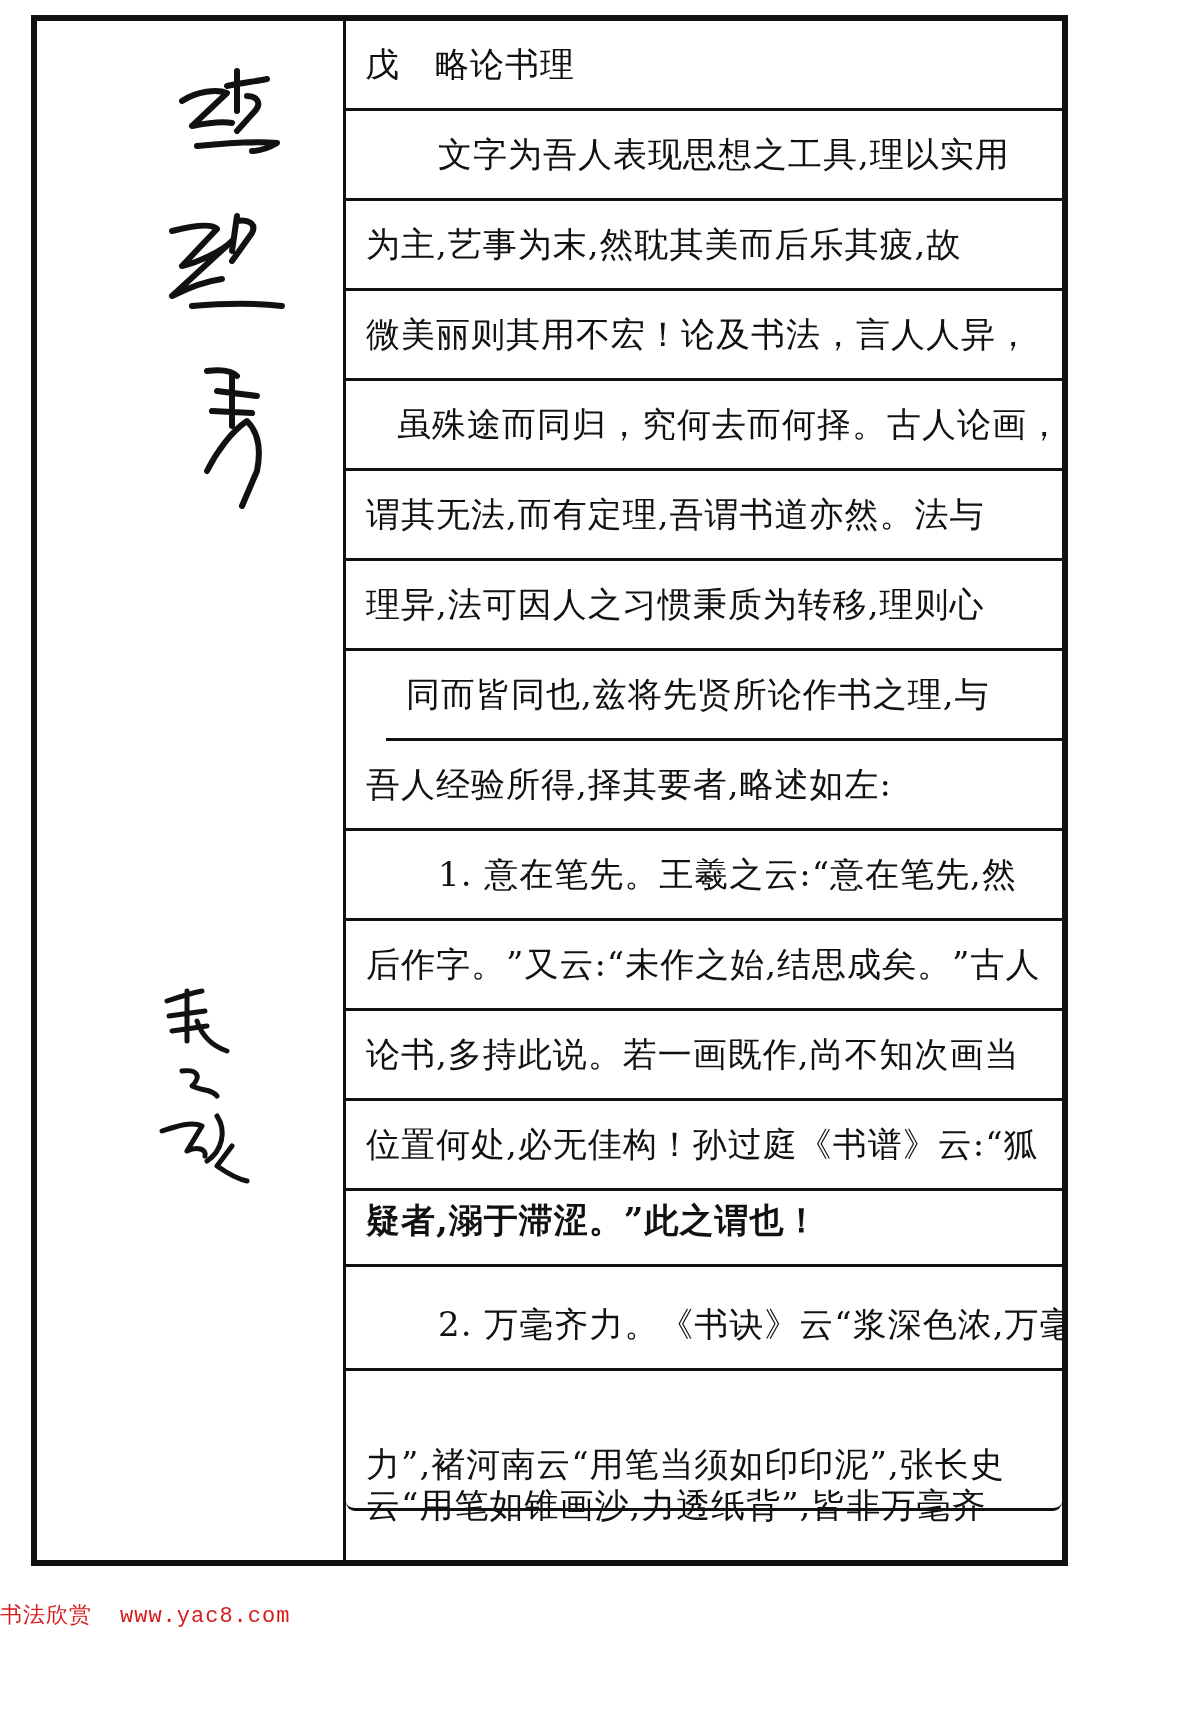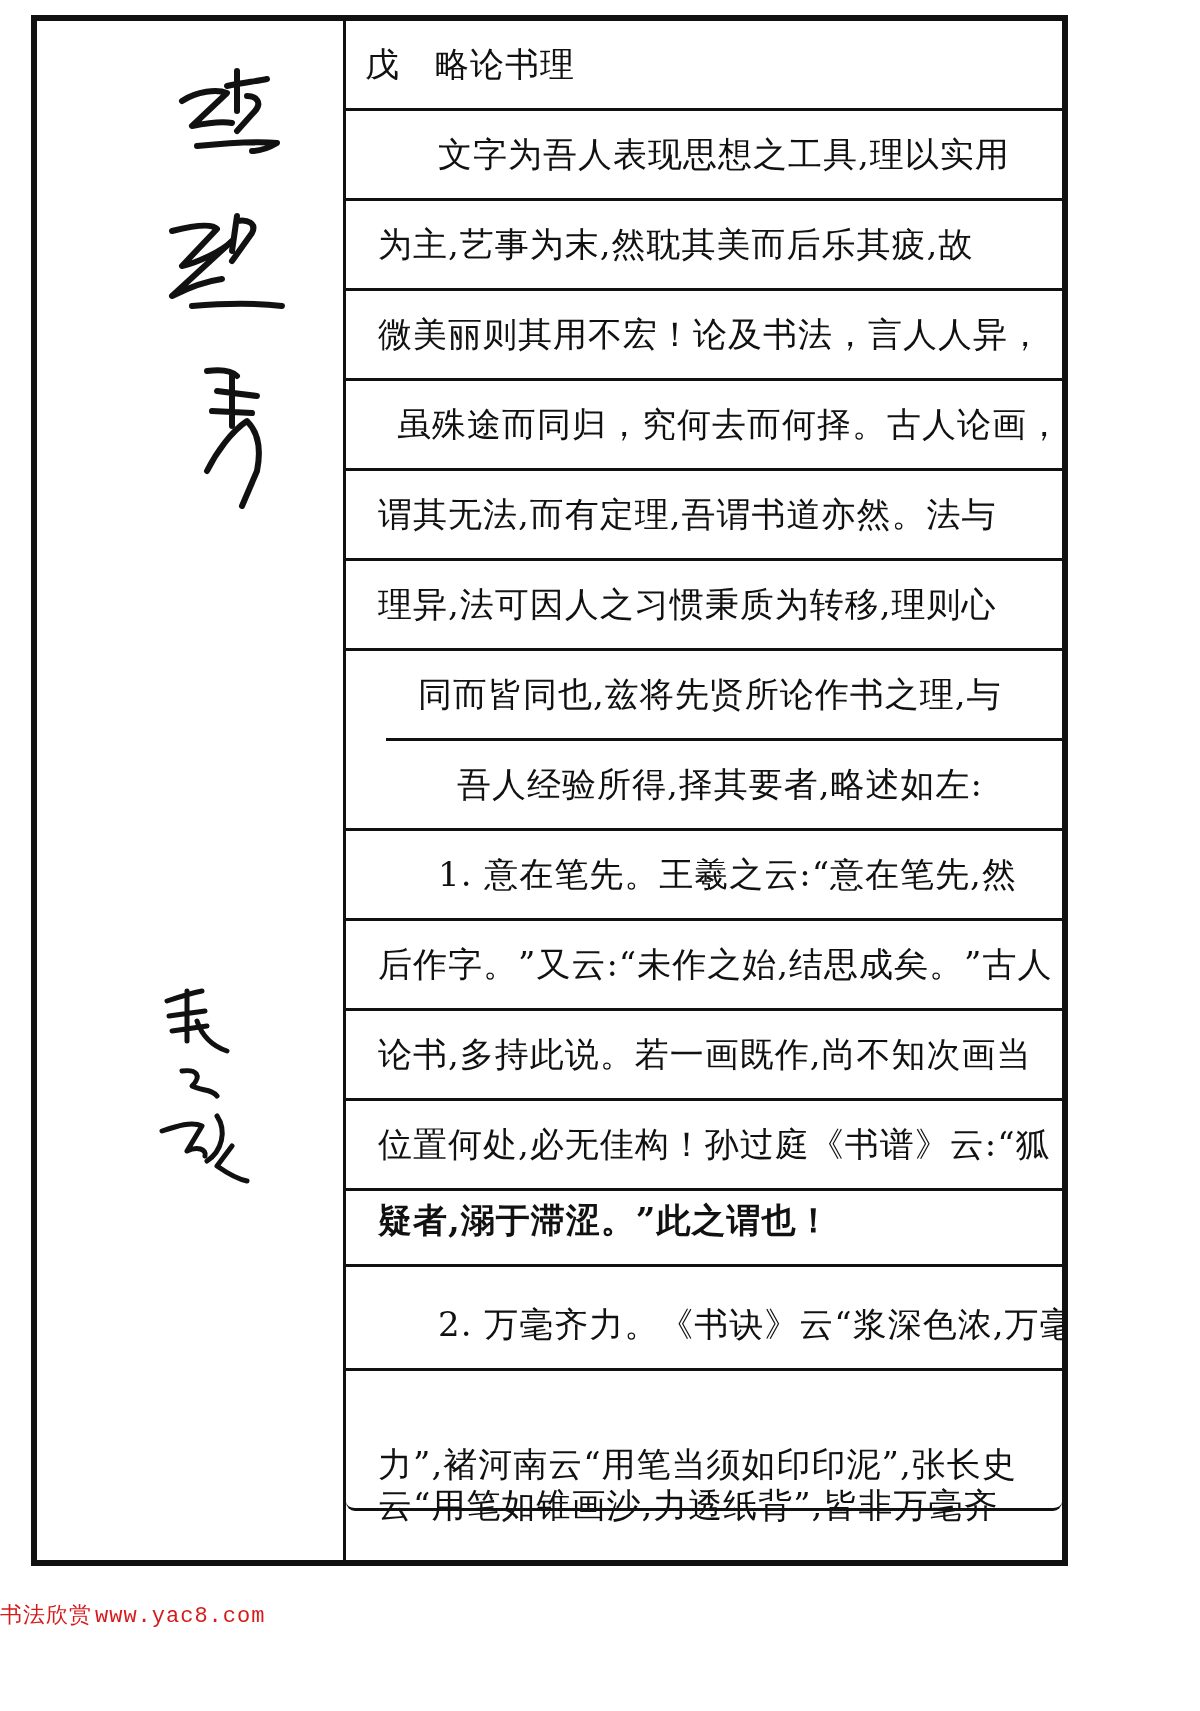--- a/index.html
+++ b/index.html
@@ -5,27 +5,27 @@
   html, body { margin: 0; padding: 0; background: #ffffff; }
   body { width: 1200px; height: 1711px; position: relative; overflow: hidden;
          font-family: "DejaVu Serif", "Liberation Serif", serif; color: #111; }
   .frame { position: absolute; left: 31px; top: 15px; width: 1037px; height: 1551px;
            border: 6px solid #111; box-sizing: border-box; }
   .left-col { position: absolute; left: 0; top: 0; width: 309px; height: 100%;
               border-right: 3px solid #111; box-sizing: border-box; }
   .right-col { position: absolute; left: 309px; top: 0; right: 0; height: 100%; }
   .row { position: absolute; left: 0; right: 0; height: 90px; box-sizing: border-box;
          border-bottom: 3px solid #111; display: flex; align-items: center;
-         padding-left: 32px; font-size: 34px; letter-spacing: 1px; white-space: nowrap; overflow: hidden; }
+         padding-left: 20px; font-size: 34px; letter-spacing: 1px; white-space: nowrap; overflow: hidden; }
   .row.last { border-bottom: none; }
   .row.indent { padding-left: 92px; }
   .calligraphy { position: absolute; }
   .watermark { position: absolute; left: 0; top: 1600px; color: #d61b1b;
                font-family: "DejaVu Serif", serif; font-size: 22px; letter-spacing: 1px; }
-  .watermark .url { font-family: "Liberation Mono", monospace; font-size: 22px; margin-left: 3px; }
+  .watermark .url { font-family: "Liberation Mono", monospace; font-size: 22px; margin-left: 28px; }
 </style>
 </head>
 <body>
 
 <div class="frame">
 
   <div class="left-col">
 
     <svg class="calligraphy" style="left:100px; top:30px;" width="180" height="460" viewBox="0 0 180 460">
       <g fill="none" stroke="#111" stroke-width="6" stroke-linecap="round" stroke-linejoin="round">
@@ -71,21 +71,21 @@
       </div>
     <div class="row" style="top:450px;">
         <span>谓其无法,而有定理,吾谓书道亦然。法与</span>
       </div>
     <div class="row" style="top:540px;">
         <span>理异,法可因人之习惯秉质为转移,理则心</span>
       </div>
     <div class="row" style="top:630px;margin-left:40px;">
         <span>同而皆同也,兹将先贤所论作书之理,与</span>
       </div>
-    <div class="row" style="top:720px;justify-content:center;">
+    <div class="row" style="top:720px;">
         <span>吾人经验所得,择其要者,略述如左:</span>
       </div>
     <div class="row indent" style="top:810px;">
         <span>1. 意在笔先。王羲之云:“意在笔先,然</span>
       </div>
     <div class="row" style="top:900px;align-items:center;">
         <span>后作字。”又云:“未作之始,结思成矣。”古人</span>
       </div>
     <div class="row" style="top:1080px;">
         <span>位置何处,必无佳构！孙过庭《书谱》云:“狐</span>

